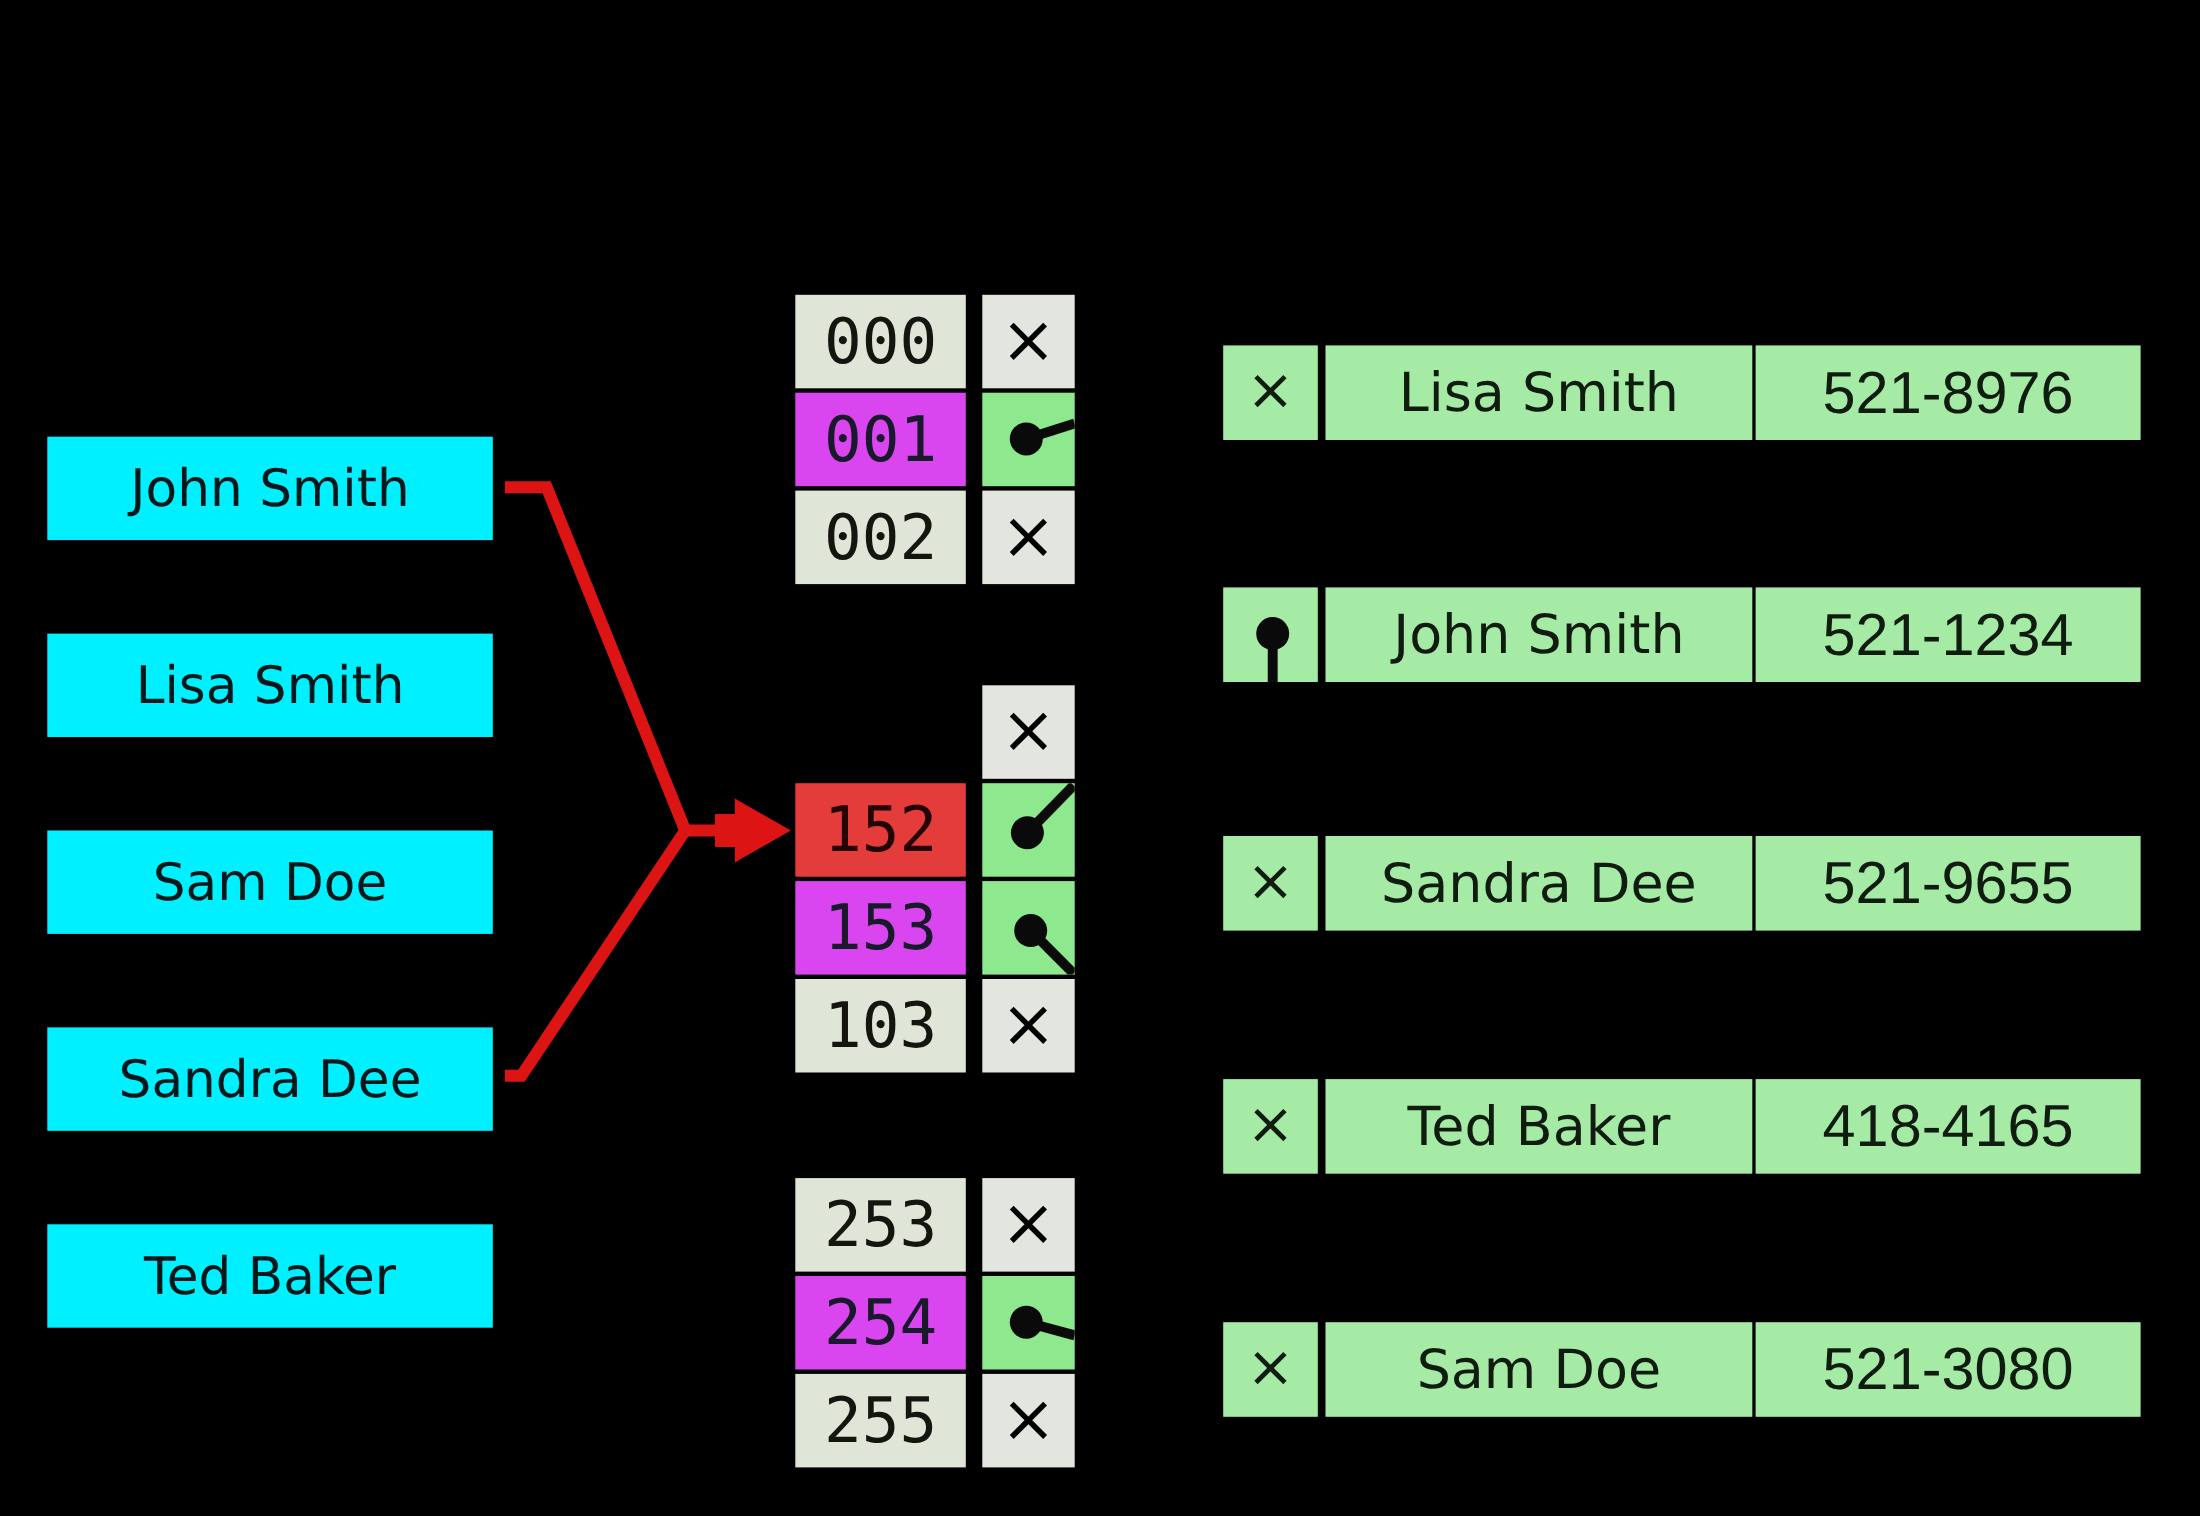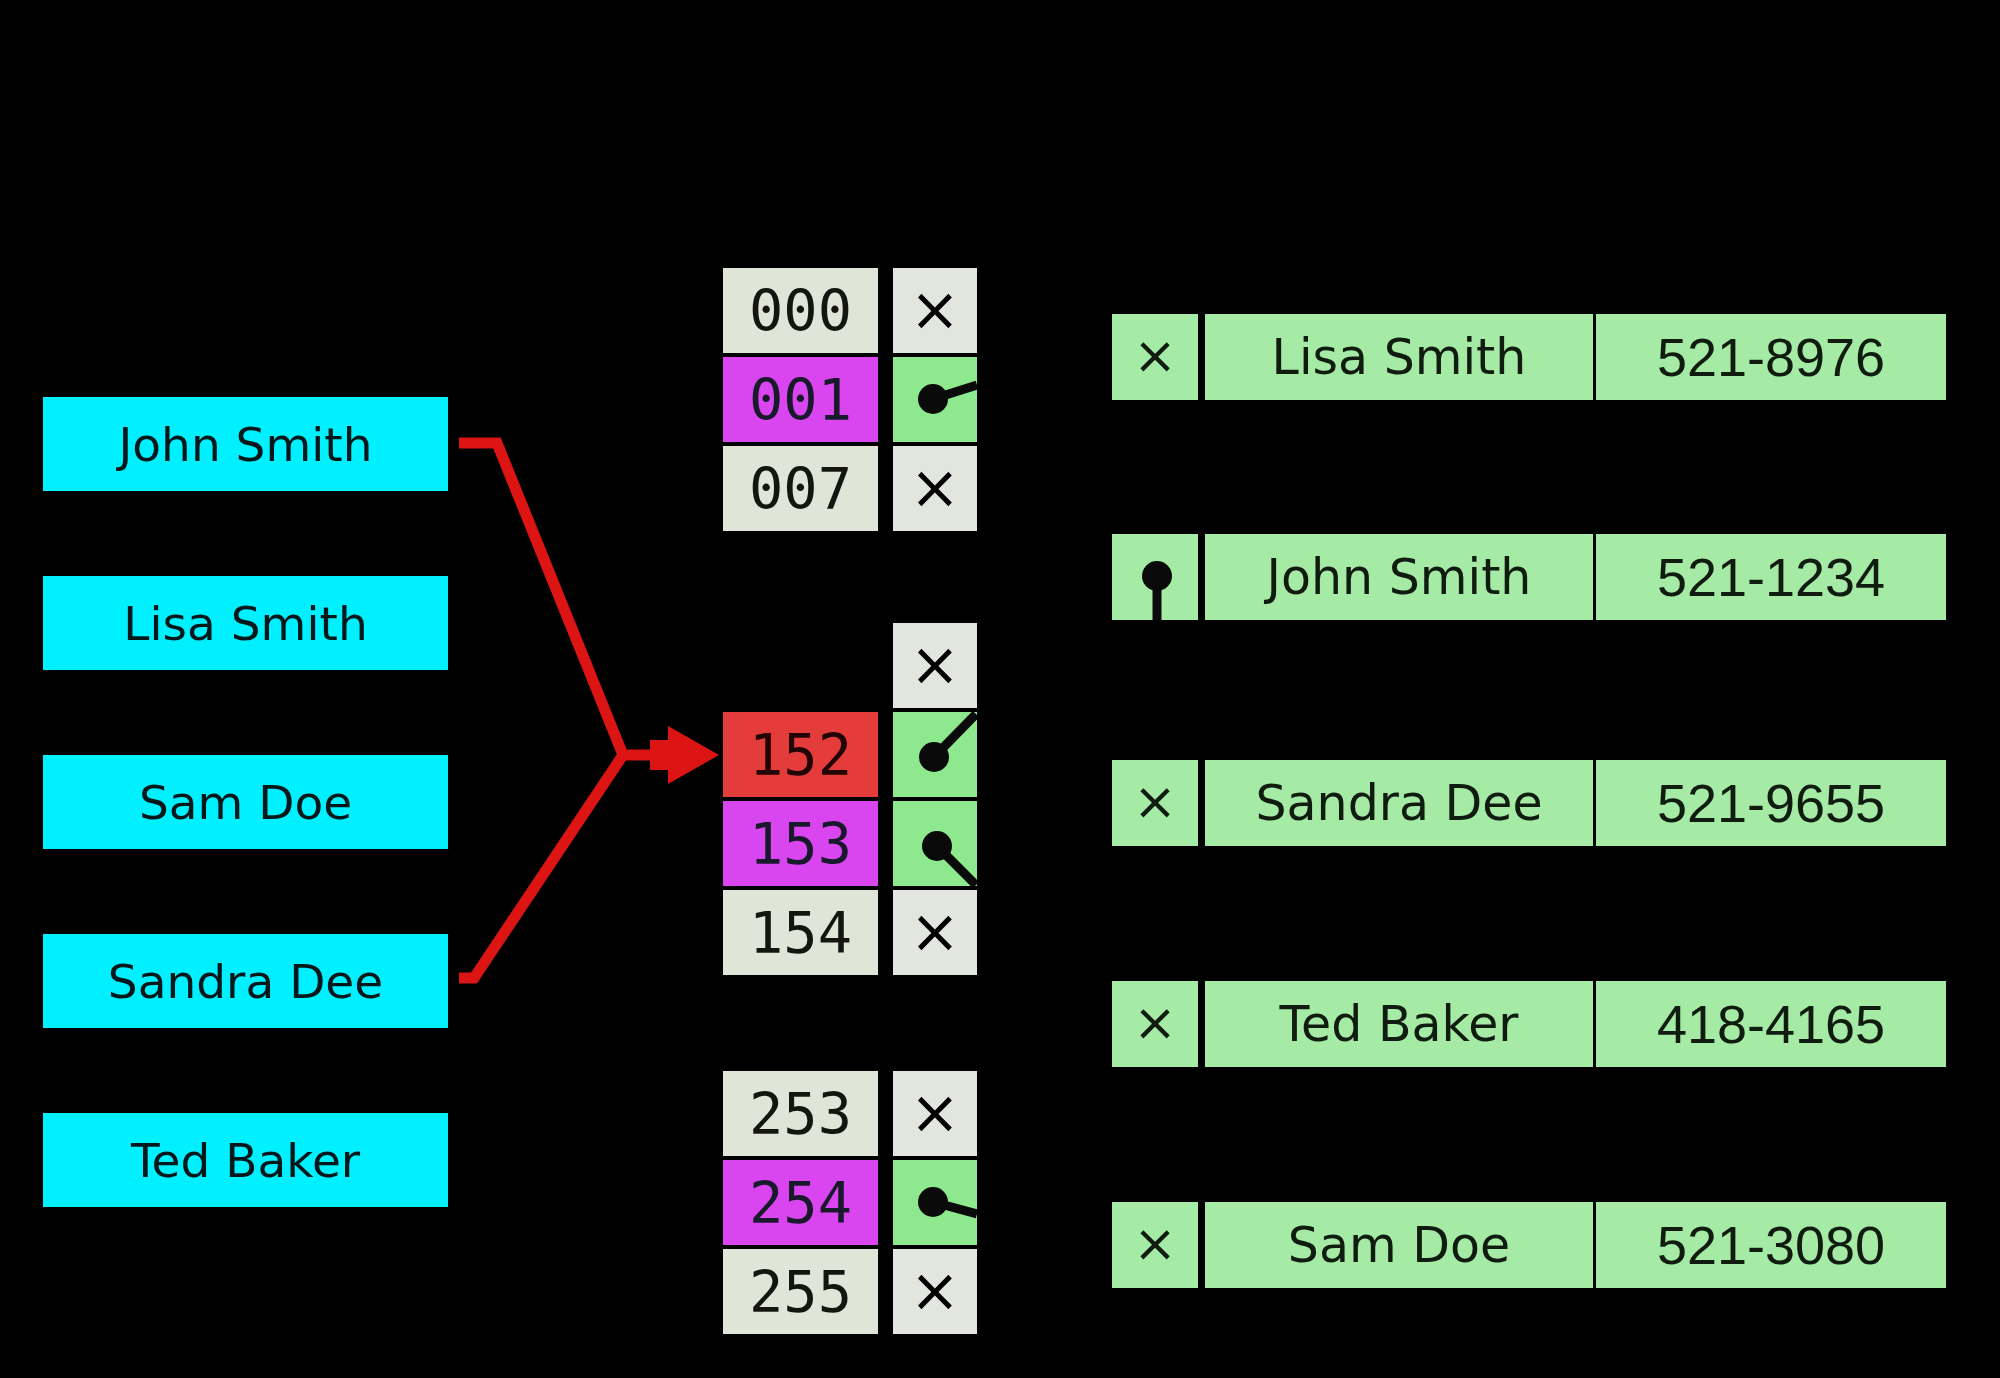--- a/index.html
+++ b/index.html
@@ -74,21 +74,21 @@
       <span>001</span>
     </div>
   <div class="ptr link" style="top:357px">
     <svg width="84" height="85" viewBox="0 0 84 85">
       <line x1="40" y1="42" x2="84" y2="28" stroke="#0a0a0a" stroke-width="9"></line>
       <circle cx="40" cy="42" r="15" fill="#0a0a0a"></circle>
     </svg>
   </div>
 
   <div class="idx" style="top:446px">
-      <span>007</span>
+      <span>002</span>
     </div>
   <div class="ptr" style="top:446px">
       <span class="xmark">×</span>
     </div>
 
   <div class="ptr" style="top:623px">
       <span class="xmark">×</span>
     </div>
 
   <div class="idx coll" style="top:712px">
@@ -105,21 +105,21 @@
       <span>153</span>
     </div>
   <div class="ptr link" style="top:801px">
     <svg width="84" height="85" viewBox="0 0 84 85">
       <line x1="44" y1="45" x2="83" y2="84" stroke="#0a0a0a" stroke-width="9"></line>
       <circle cx="44" cy="45" r="15" fill="#0a0a0a"></circle>
     </svg>
   </div>
 
   <div class="idx" style="top:890px">
-      <span>154</span>
+      <span>103</span>
     </div>
   <div class="ptr" style="top:890px">
       <span class="xmark">×</span>
     </div>
 
   <div class="idx" style="top:1071px">
       <span>253</span>
     </div>
   <div class="ptr" style="top:1071px">
       <span class="xmark">×</span>

